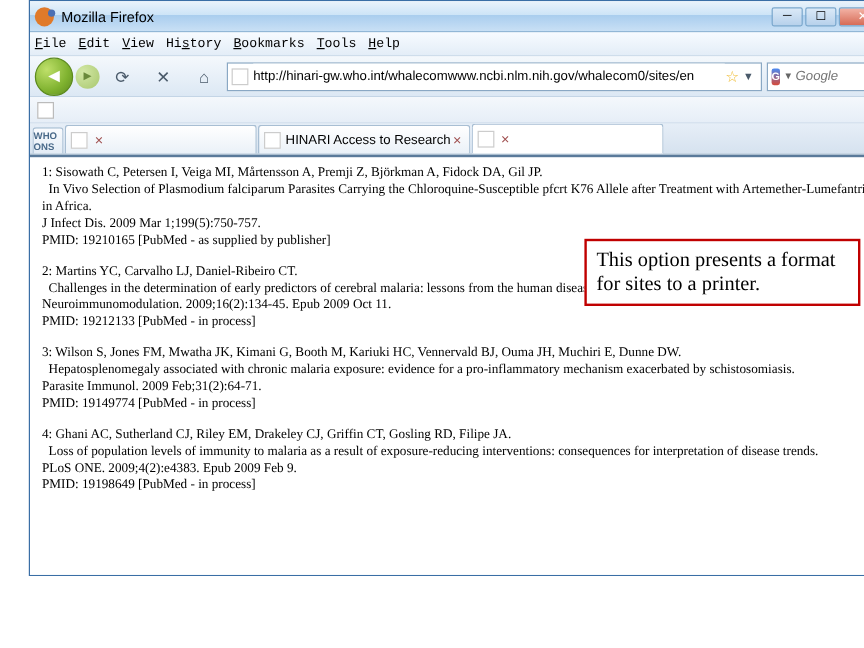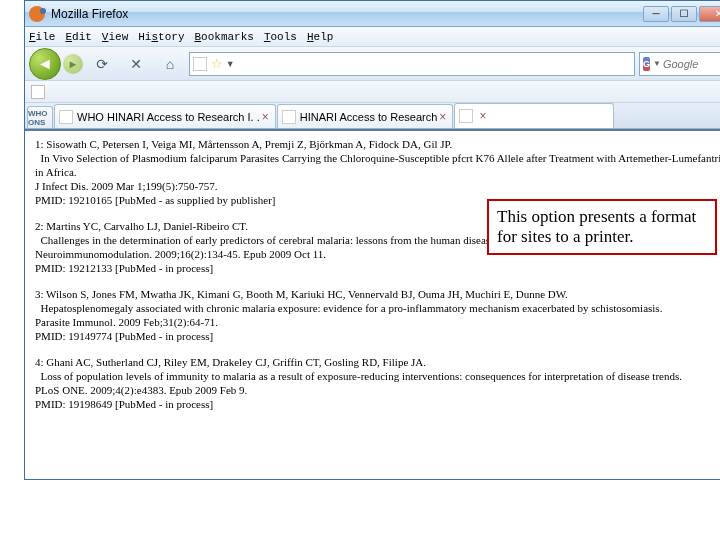--- a/index.html
+++ b/index.html
@@ -74,39 +74,39 @@
         <span class="ic">⟳</span>
       </div>
     <div class="navbtn">
         <span class="ic">✕</span>
       </div>
     <div class="navbtn">
         <span class="ic">⌂</span>
       </div>
     <div class="urlbox">
       <div class="favicon"></div>
+      <input type="text" value="http://hinari-gw.who.int/whalecomwww.ncbi.nlm.nih.gov/whalecom0/sites/en" style="">
       <span class="star">☆</span>
       <span class="dd">▼</span>
     </div>
     <div class="searchbox">
       <div class="gico">G</div>
       <span style="font-size:8px;color:#666;padding-right:2px">▼</span>
       <input type="text" placeholder="Google" style="">
     </div>
   </div>
 
   <div class="bmbar">
     <div class="page"></div>
   </div>
 
   <div class="tabrow">
     <div class="mini-tab">WHO ONS</div>
     <div class="tab">
       <div class="tico"></div>
-      <div class="tlbl">WHO  HINARI Access to Research I. .</div>
       <div class="tx">×</div>
     </div>
     <div class="tab">
       <div class="tico"></div>
       <div class="tlbl">HINARI Access to Research</div>
       <div class="tx">×</div>
     </div>
     <div class="tab active">
       <div class="tico"></div>
       <div class="tx">×</div>

